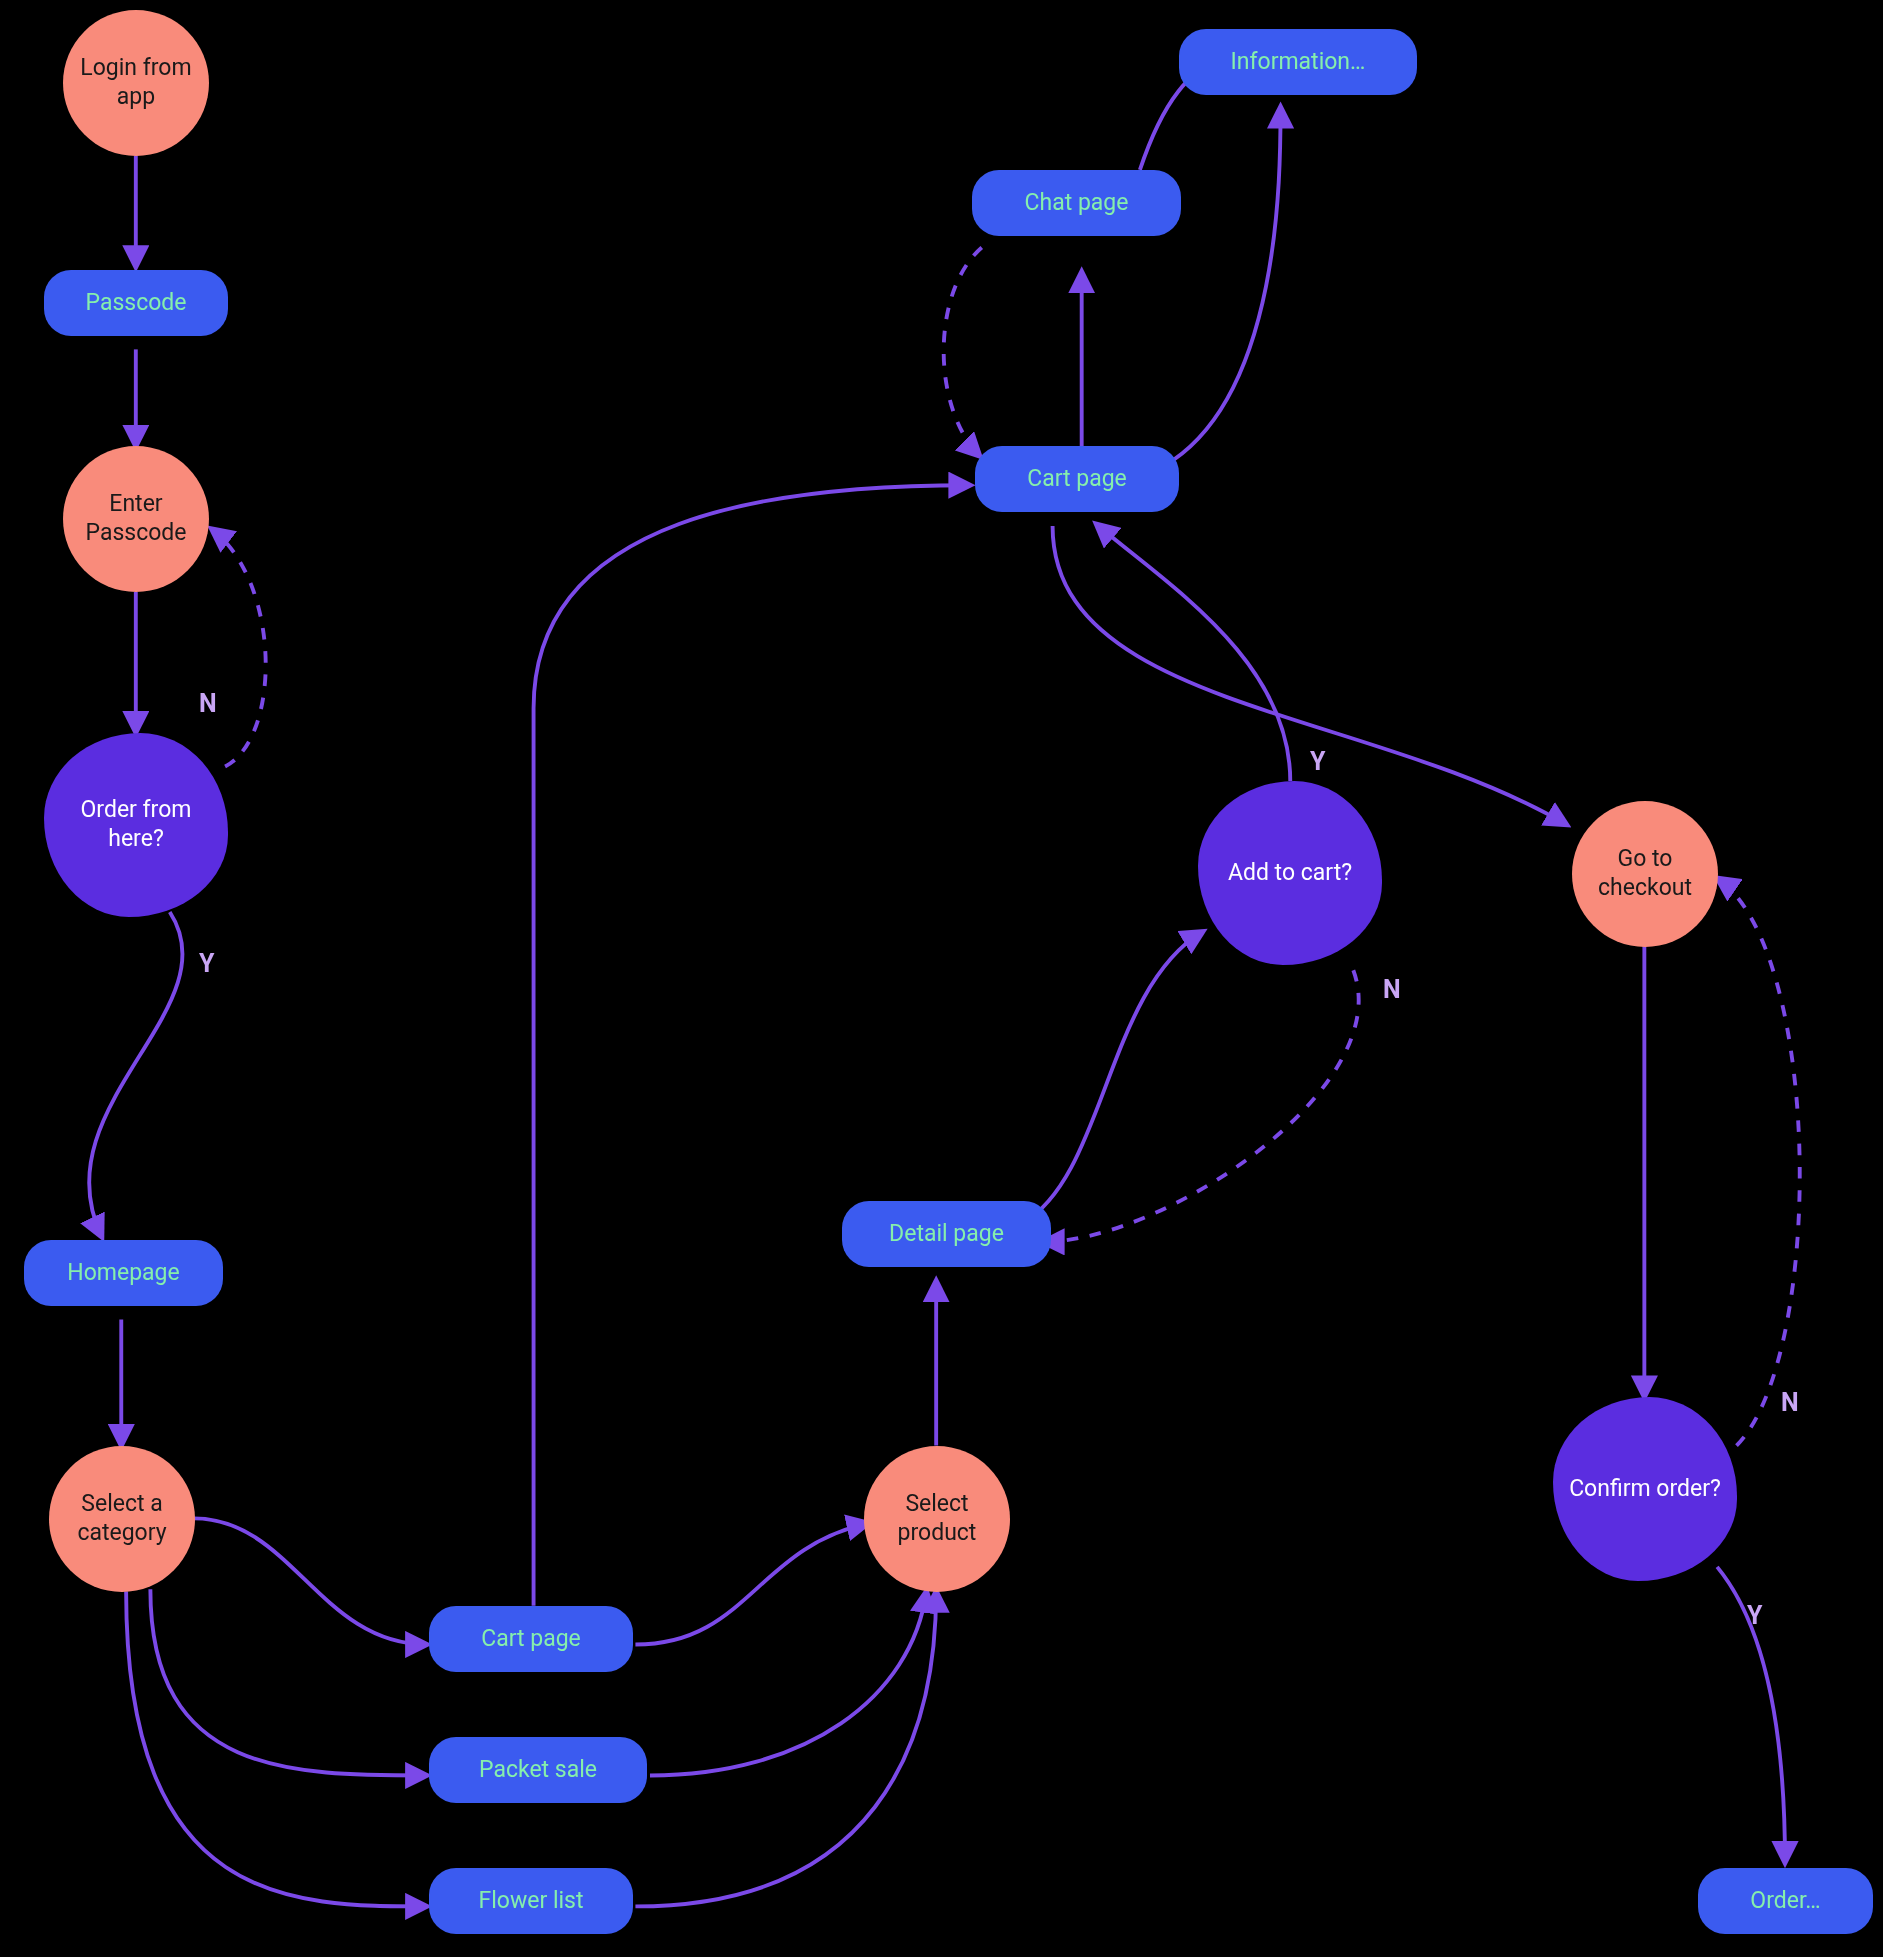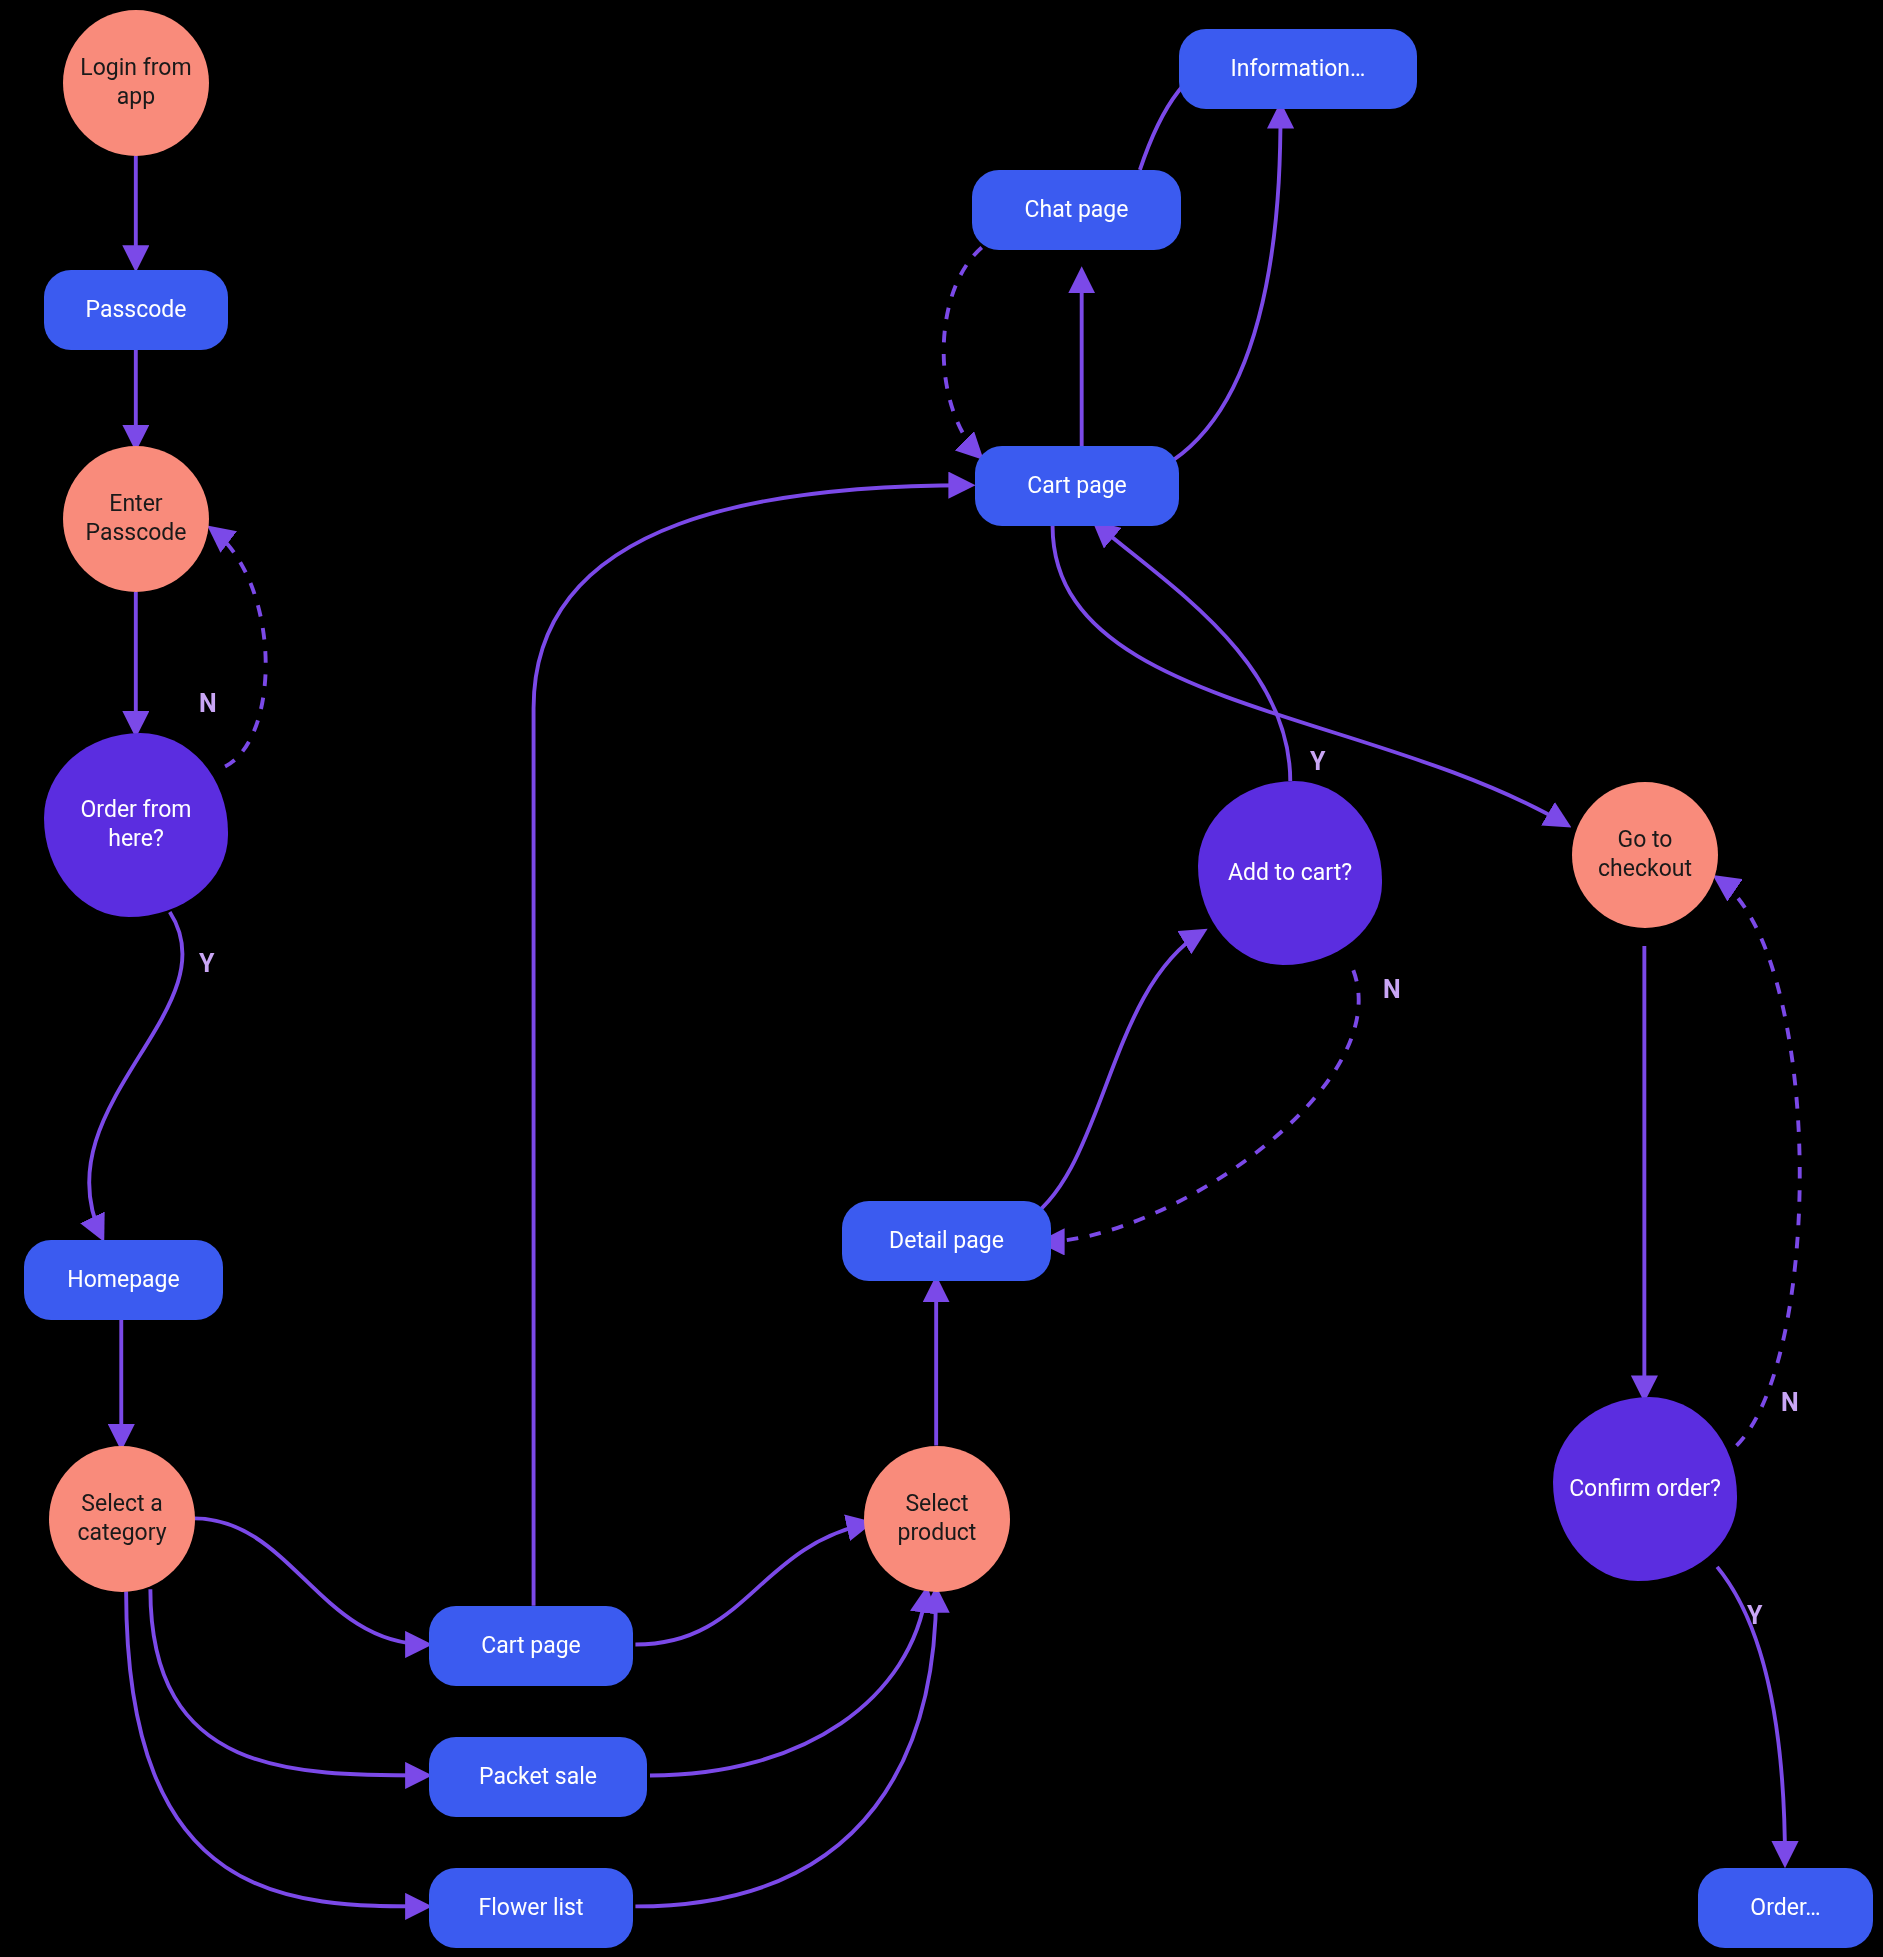--- a/index.html
+++ b/index.html
@@ -38,24 +38,24 @@
   
   .circle {
     width: 146px;
     height: 146px;
     border-radius: 50%;
     background: #F98B7B;
     color: #1a1a1a;
   }
   
   .pill {
-    height: 80px;
+    height: 66px;
     border-radius: 27px;
     background: #3B5BF0;
-    color: #ffffff;
+    color: #86efac;
     padding: 0 27px;
   }
   
   .decision {
     width: 184px;
     height: 184px;
     background: #5B2DE0;
     color: #fff;
     border-radius: 68% 62% 70% 60% / 60% 70% 58% 70%;
   }
@@ -188,21 +188,21 @@
   </div>
 
   <div class="node pill" style="left:972px; top:170px; width:209px;">
     <span>Chat page</span>
   </div>
 
   <div class="node pill" style="left:1179px; top:29px; width:238px;">
     <span>Information…</span>
   </div>
 
-  <div class="node circle" style="left:1572px; top:782px;">
+  <div class="node circle" style="left:1572px; top:801px;">
     <span>Go to checkout</span>
   </div>
 
   <div class="node decision" style="left:1553px; top:1397px;">
     <span>Confirm order?</span>
   </div>
   <div class="edge-label" style="left:1781px; top:1388px;">N</div>
   <div class="edge-label" style="left:1747px; top:1601px;">Y</div>
 
   <div class="node pill" style="left:1698px; top:1868px; width:175px;">

